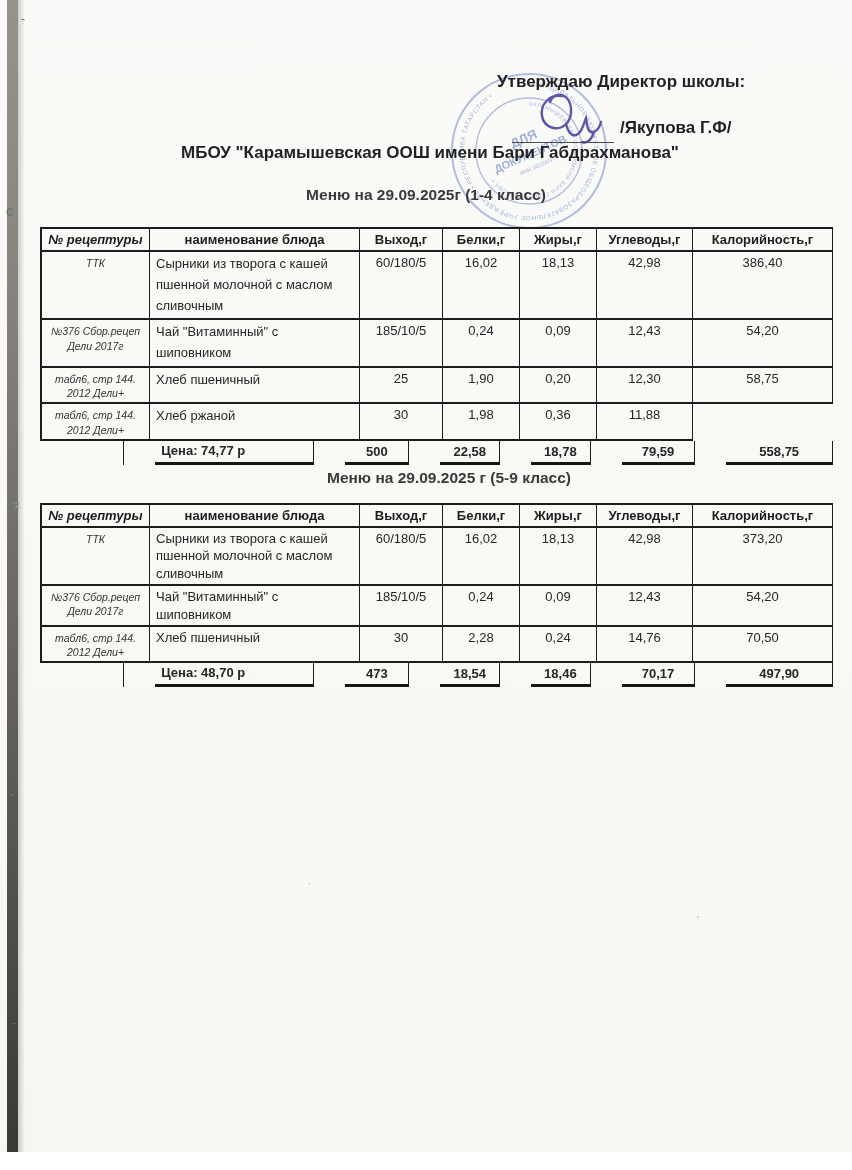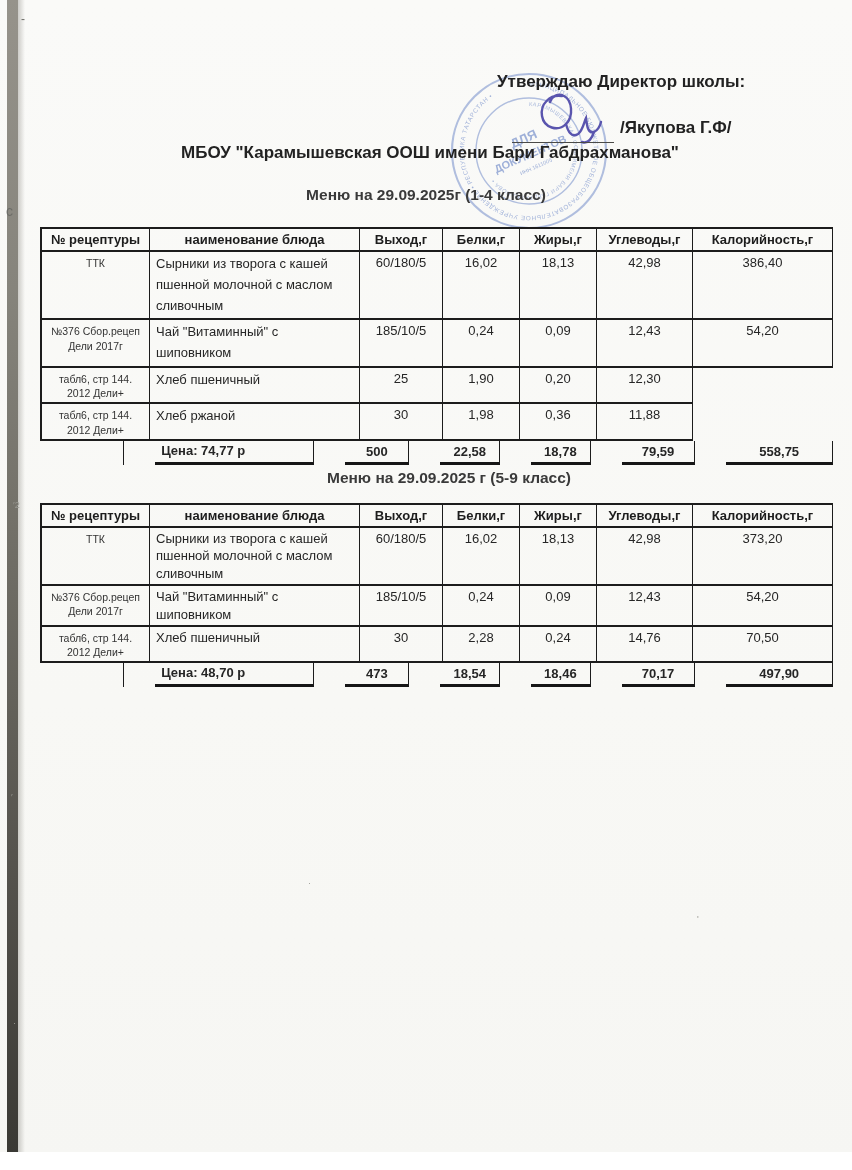--- a/index.html
+++ b/index.html
@@ -25,21 +25,21 @@
   #menu-title-2{top:469px;padding-left:23px;}
 
   .menu-table{position:absolute;left:40px;width:793px;border-top:2.4px solid #1c1c1c;box-sizing:border-box;}
   #table-1{top:227px;}
   #table-2{top:503px;}
   .row{display:flex;min-height:32px;}
   .row.header-row{min-height:23px;}
   .row.total-row{min-height:21px;gap:31px;}
   .cell{box-sizing:border-box;border-right:1.4px solid #1c1c1c;border-bottom:2px solid #1c1c1c;
         padding:2px 4px 2px 4px;color:#262626;overflow:hidden;}
-  .row .cell:first-child{border-left:2px solid #1c1c1c;}
+  .row .cell:first-child{border-left:2px solid #1c1c1c;font-style:italic;}
   .header-row .cell{font-weight:bold;font-size:13px;text-align:center;padding-top:3px;color:#1d1d1d;}
   .c-recipe{font-size:10.5px;text-align:center;color:#333;line-height:1.35;padding-top:4px;}
   .c-dish{font-size:13px;text-align:left;padding-left:6px;line-height:1.6;}
   .compact .c-dish{line-height:1.34;}
   .c-num{font-size:13px;text-align:center;padding-top:3px;}
   .total-row .cell{font-weight:bold;border-bottom:3px solid #161616;}
   .total-row .cell.ghost{border:none;background:transparent;border-right:1.4px solid #1c1c1c;}
   .total-row .c-dish{line-height:1.3;padding-top:2px;}
 
   .stamp{position:absolute;left:443px;top:66px;opacity:0.85;}
@@ -126,20 +126,21 @@
         <div class="cell c-num" style="width: 96px;">12,43</div>
         <div class="cell c-num" style="width: 140px;">54,20</div>
       </div>
       <div class="row body-row">
         <div class="cell c-recipe" style="width: 110px;">табл6, стр 144. 2012 Дели+</div>
         <div class="cell c-dish" style="width: 210px;">Хлеб пшеничный</div>
         <div class="cell c-num" style="width: 83px;">25</div>
         <div class="cell c-num" style="width: 77px;">1,90</div>
         <div class="cell c-num" style="width: 77px;">0,20</div>
         <div class="cell c-num" style="width: 96px;">12,30</div>
+        <div class="cell c-num" style="width: 140px;">58,75</div>
       </div>
       <div class="row body-row">
         <div class="cell c-recipe" style="width: 110px;">табл6, стр 144. 2012 Дели+</div>
         <div class="cell c-dish" style="width: 210px;">Хлеб ржаной</div>
         <div class="cell c-num" style="width: 83px;">30</div>
         <div class="cell c-num" style="width: 77px;">1,98</div>
         <div class="cell c-num" style="width: 77px;">0,36</div>
         <div class="cell c-num" style="width: 96px;">11,88</div>
       </div>
       <div class="row total-row">

